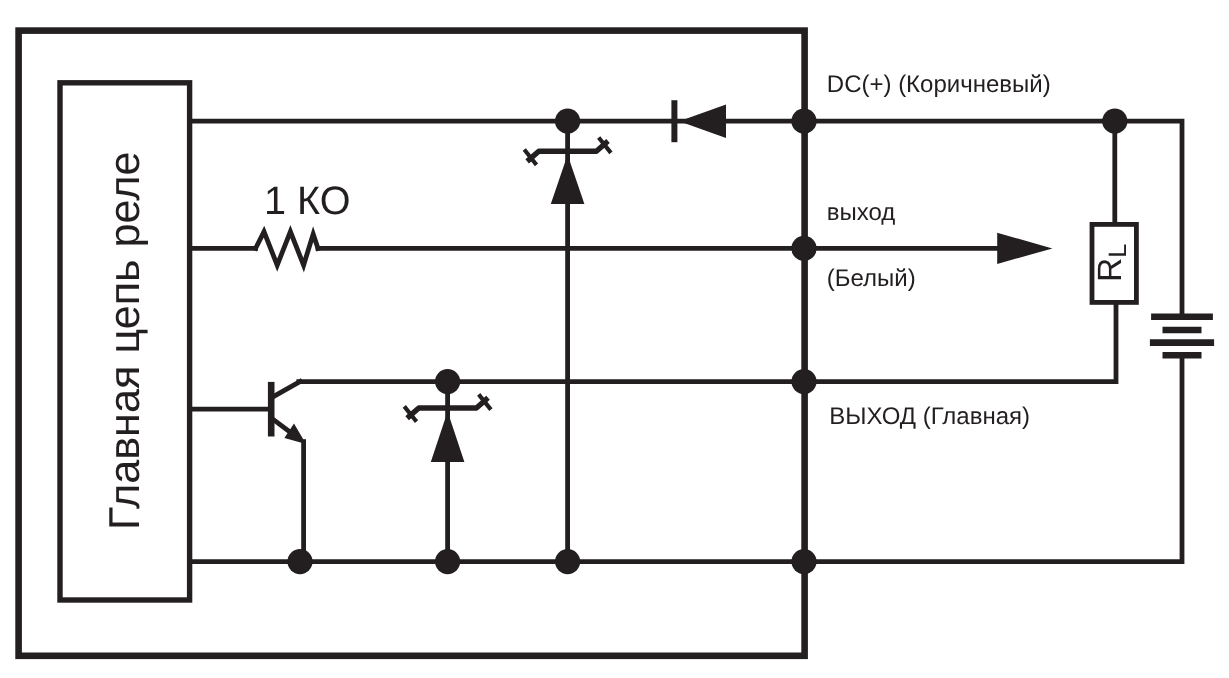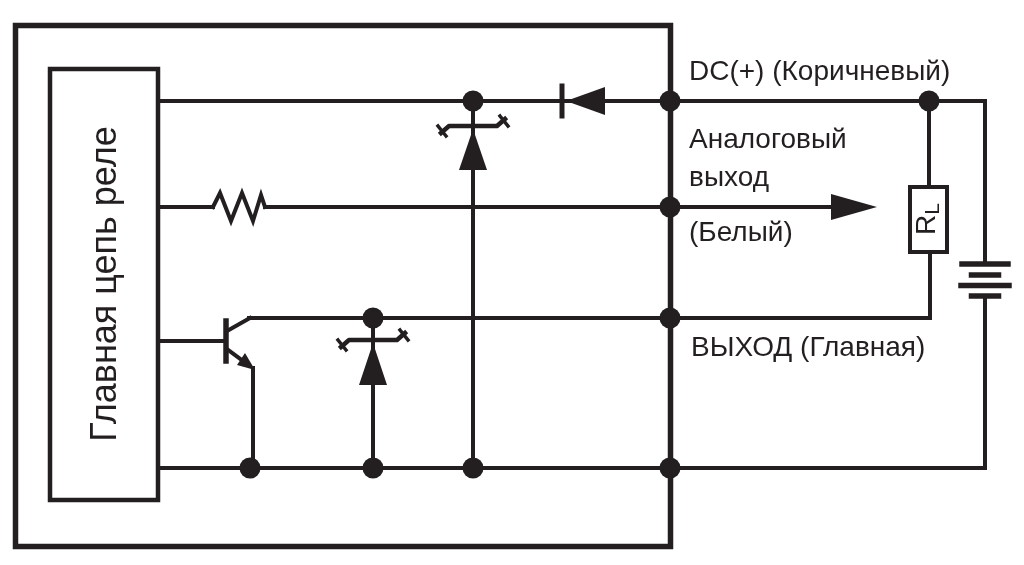--- a/index.html
+++ b/index.html
@@ -9,21 +9,21 @@
     height: 565px;
     background: #ffffff;
     font-family: "Liberation Sans", sans-serif;
     color: #231f20;
     overflow: hidden;
   }
   .diagram svg { position: absolute; left: 0; top: 0; }
   .label {
     position: absolute;
     white-space: nowrap;
-    font-size: 28px;
+    font-size: 20px;
     line-height: 36px;
     color: #231f20;
     letter-spacing: 0px;
   }
   .label-resistor { font-size: 33px; }
   .label-rot {
     transform: translate(-50%, -50%) rotate(-90deg);
     transform-origin: center center;
     font-size: 36px;
   }
@@ -111,24 +111,24 @@
         <circle cx="250" cy="468" r="10.5"></circle>
         <circle cx="373" cy="468" r="10.5"></circle>
         <circle cx="473" cy="468" r="10.5"></circle>
         <circle cx="670" cy="468" r="10.5"></circle>
       </g>
     </g>
   </svg>
 
   <div class="label label-rot" style="left:104px; top:284px;">Главная цепь реле</div>
 
+  <div class="label label-resistor" style="left:220px; top:149px;">1 КО</div>
 
   <div class="label" style="left:689px; top:53px;">DC(+) (Коричневый)</div>
 
-  <div class="label" style="left:689px; top:121px;">Аналоговый</div>
   <div class="label" style="left:689px; top:214px;">(Белый)</div>
   <div class="label" style="left:689px; top:159px;">выход</div>
 
   <div class="label" style="left:691px; top:329px;">ВЫХОД (Главная)</div>
 
 
   <div class="label label-rl" style="left:929px; top:219px;"><span>R</span><span class="sub">L</span></div>
 
 </div>
 

